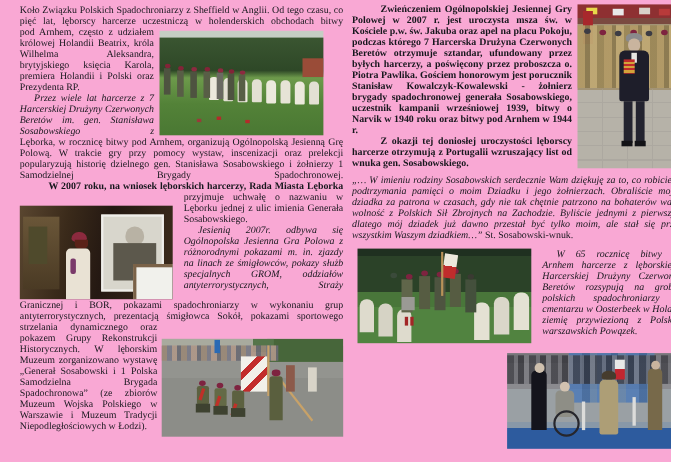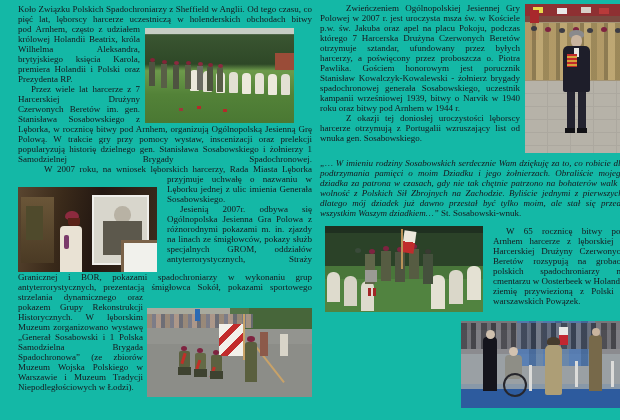--- a/index.html
+++ b/index.html
@@ -1,27 +1,27 @@
 <!DOCTYPE html>
 <html lang="pl"><head>
 <meta charset="utf-8">
 <style>
   html,body{margin:0;padding:0;background:#ffffff;}
   .page{
-    position:relative;width:620px;height:420px;background:#14b8a6;overflow:hidden;
+    position:relative;width:575px;height:420px;background:#f9a8d4;overflow:hidden;
     font-family:"Liberation Serif","DejaVu Serif",serif;
-    color:#17171d;font-size:9px;line-height:10px;
+    color:#17171d;font-size:9px;line-height:10px;padding-left:35px;
   }
   .col{position:absolute;}
   .col-l{left:18px;top:4px;width:294px;}
   .col-r{left:320px;top:3px;width:305px;}
   p{margin:0;text-align:justify;}
   .cont{text-align-last:justify;}
-  .ind{text-indent:26px;}
-  .ind-s{text-indent:13px;}
+  .ind{text-indent:26px;font-weight:bold;}
+  .ind-s{text-indent:13px;font-style:italic;}
   .row{display:flex;align-items:flex-start;}
   .quote{font-style:italic;margin-top:5px;}
   .quote .attr{font-style:normal;}
   .alignr{text-align:right;text-align-last:right;}
 
   
   .ph{position:relative;flex:none;overflow:hidden;}
   .ph i{position:absolute;display:block;}
 
   

